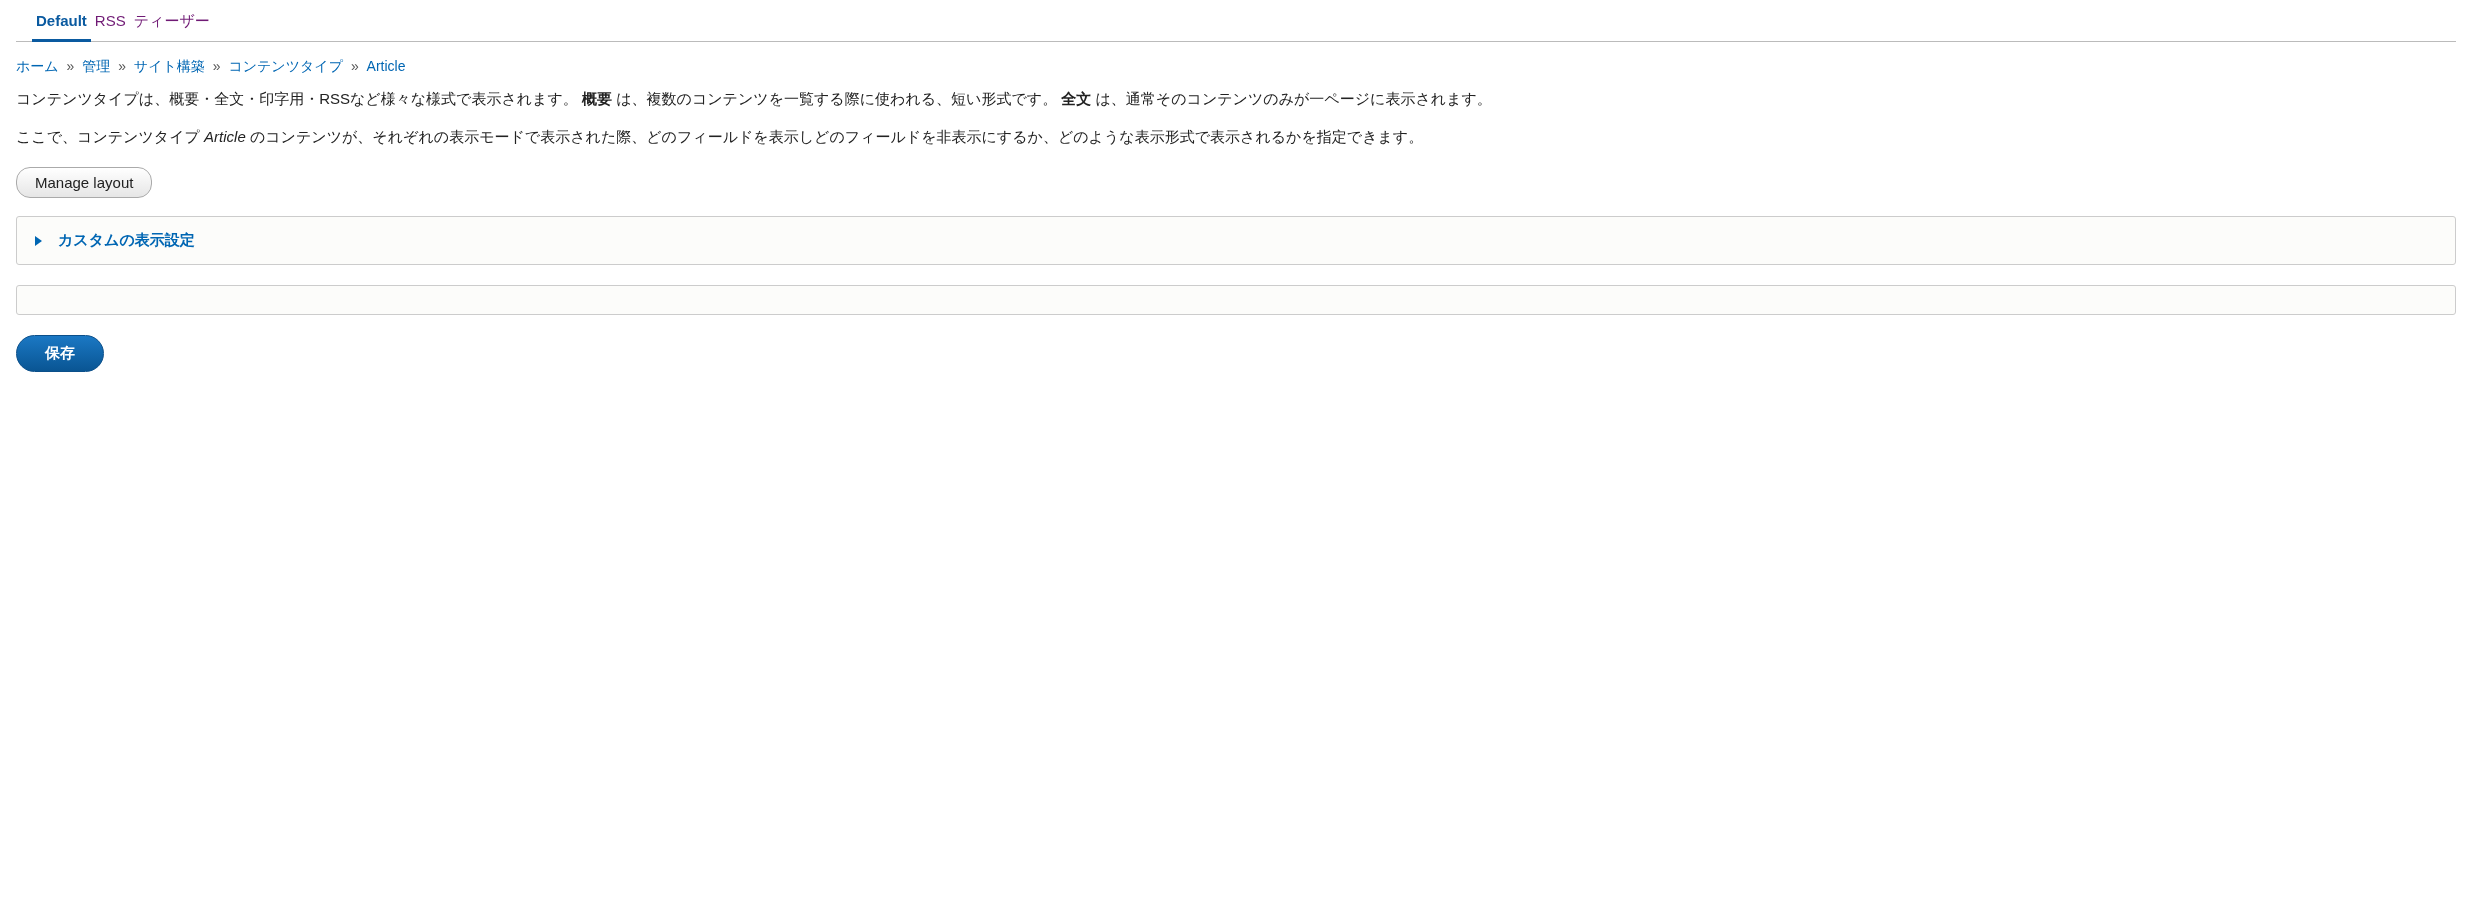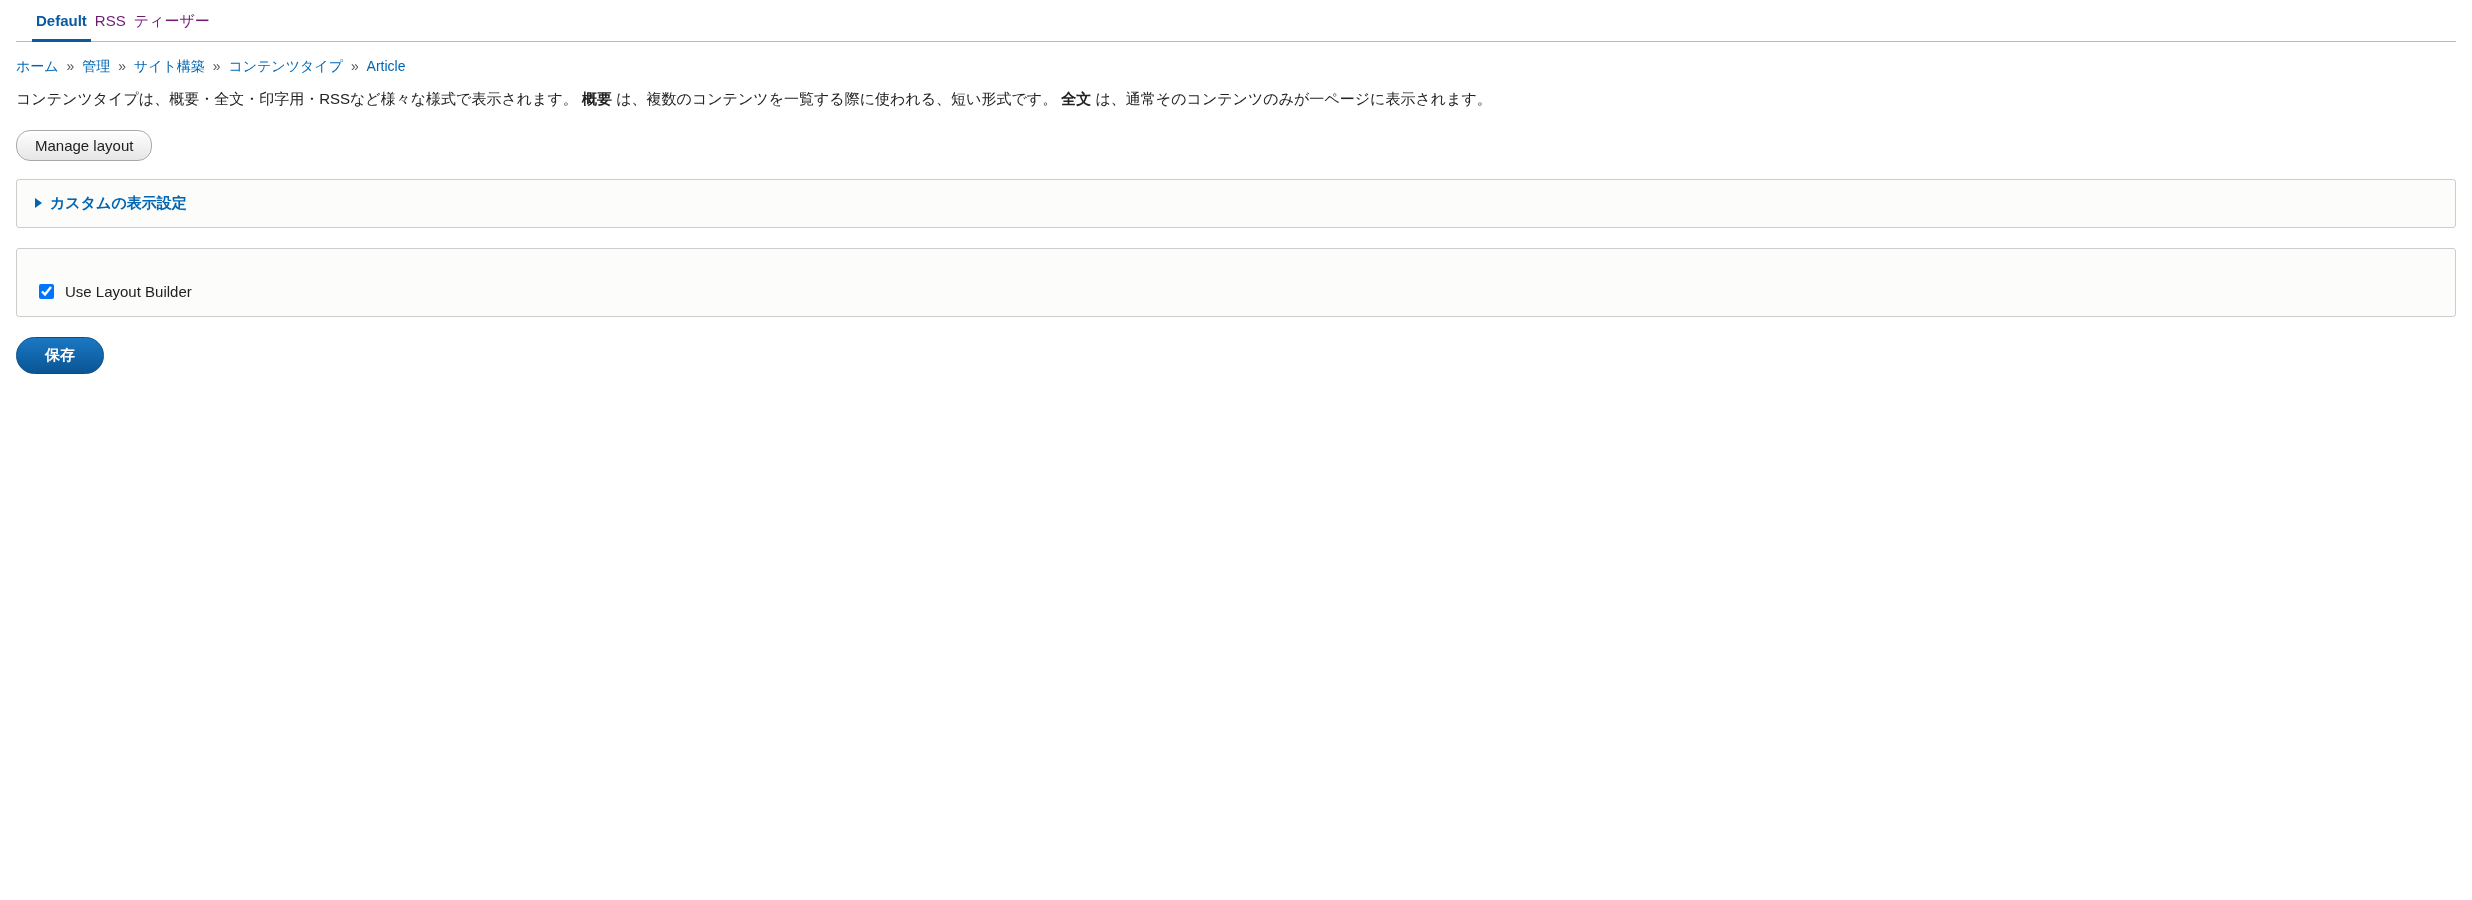--- a/index.html
+++ b/index.html
@@ -67,21 +67,21 @@
   .panel {
     border: 1px solid #ccc;
     background: #fcfcfa;
     border-radius: 3px;
     padding: 14px 18px;
     margin-bottom: 20px;
   }
   .panel-summary {
     display: flex;
     align-items: center;
-    gap: 8px;
+    gap: 16px;
     cursor: pointer;
     font-weight: 700;
     color: #0066b3;
     font-size: 15px;
   }
   .panel-summary.layout-options { color: #222; text-transform: uppercase; font-weight: 700; letter-spacing: 0.5px; }
 
   .arrow { display: inline-block; width: 0; height: 0; }
   .arrow.right {
     border-top: 5px solid transparent;
@@ -161,42 +161,43 @@
 
 
 <div class="description">
   <p>
     <span>コンテンツタイプは、概要・全文・印字用・RSSなど様々な様式で表示されます。</span>
     <strong>概要</strong>
     <span>は、複数のコンテンツを一覧する際に使われる、短い形式です。</span>
     <strong>全文</strong>
     <span>は、通常そのコンテンツのみが一ページに表示されます。</span>
   </p>
+  <p>
+    <span>ここで、コンテンツタイプ </span>
+    <em>Article</em>
+    <span> のコンテンツが、それぞれの表示モードで表示された際、どのフィールドを表示しどのフィールドを非表示にするか、どのような表示形式で表示されるかを指定できます。</span>
+  </p>
 </div>
 
 
 <button class="btn-secondary">
   <span>Manage layout</span>
 </button>
 
 
 <div class="panel">
   <div class="panel-summary">
     <span class="arrow right"></span>
     <span>カスタムの表示設定</span>
   </div>
 </div>
 
 
 <div class="panel">
 
-  <label class="checkbox-row">
-    <input type="checkbox" checked="" style="">
-    <span>Use Layout Builder</span>
-  </label>
 
 </div>
 
 
 <button class="btn-primary">
   <span>保存</span>
 </button>
 
 
 

